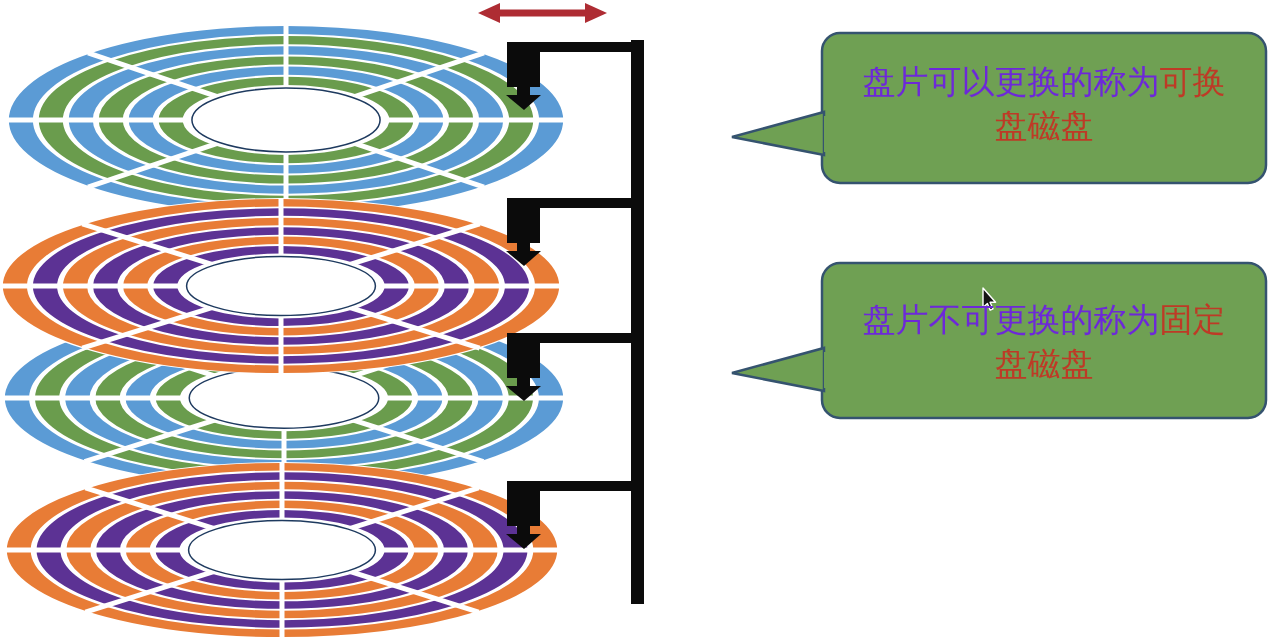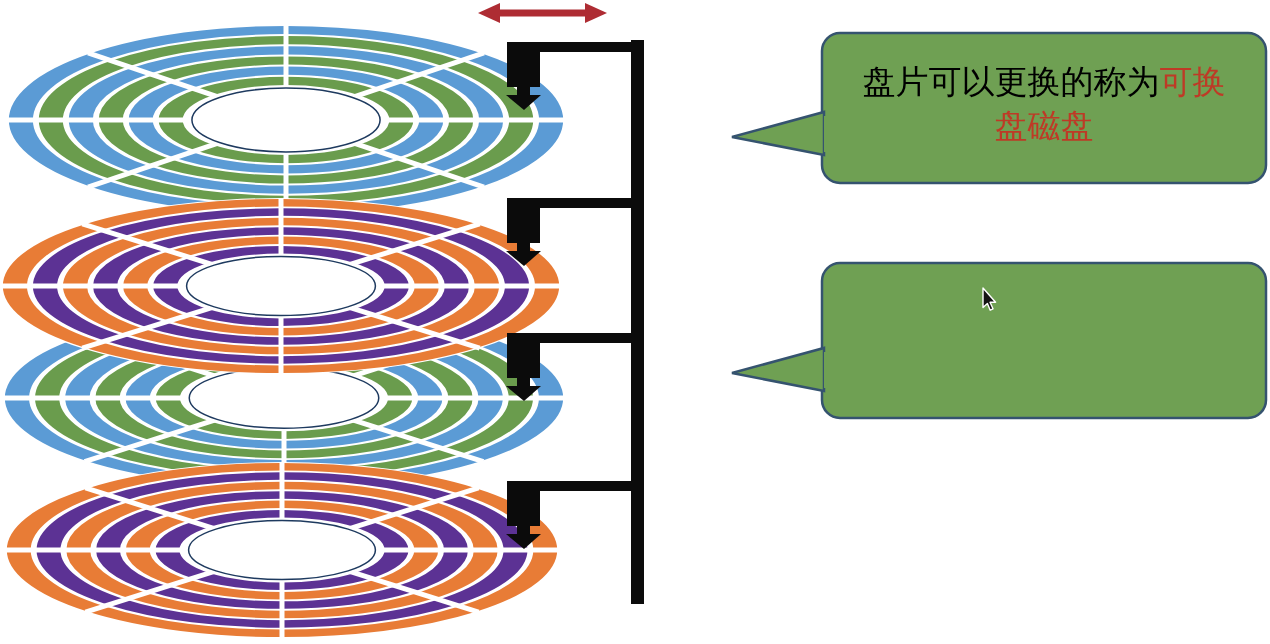--- a/index.html
+++ b/index.html
@@ -28,21 +28,21 @@
     text-align: center;
     font-family: "Liberation Serif", serif;
     font-size: 33px;
     line-height: 44px;
     letter-spacing: 0px;
     word-break: break-all;
     pointer-events: none;
   }
   .callout-text-1 { left: 822px; top: 33px;  padding-top: 27px; }
   .callout-text-2 { left: 822px; top: 263px; padding-top: 35px; }
-  .ct-normal { color: #000000; }
+  .ct-normal { color: #6d28d9; }
   .ct-red    { color: #BE3A26; }
 </style>
 </head>
 <body>
 
 <div class="stage">
 
   <svg id="diagram-svg" width="1270" height="644" viewBox="0 0 1270 644">
     <g>
         <g>
@@ -170,14 +170,17 @@
       </g>
     <g>
         <polygon points="983,288 983,307.5 987.4,303.5 990.2,310.2 993,308.8 990,302.3 995.6,302.3" fill="#141414" stroke="#ffffff" stroke-width="1.4" stroke-linejoin="round"></polygon>
       </g>
   </svg>
 
   <div class="callout-text callout-text-1">
     <span class="ct-normal">盘片可以更换的称为</span><span class="ct-red">可换盘磁盘</span>
   </div>
 
+  <div class="callout-text callout-text-2">
+    <span class="ct-normal">盘片不可更换的称为</span><span class="ct-red">固定盘磁盘</span>
+  </div>
 
 </div>
 
 </body></html>

